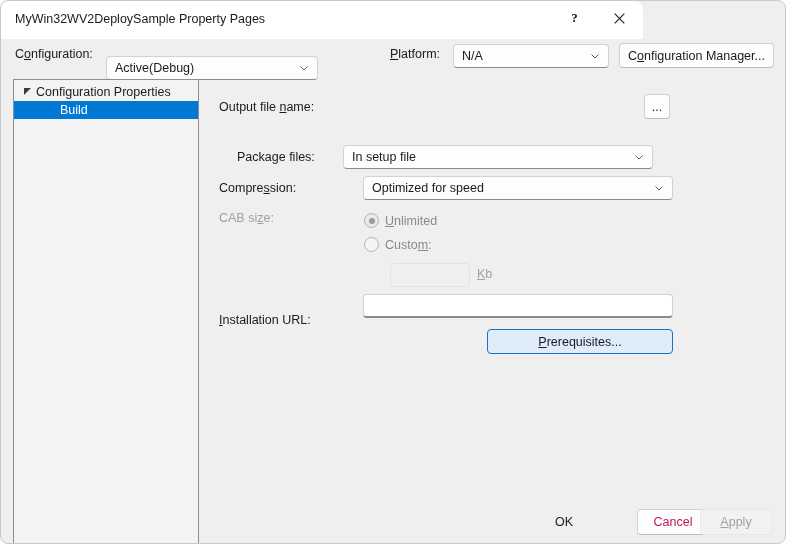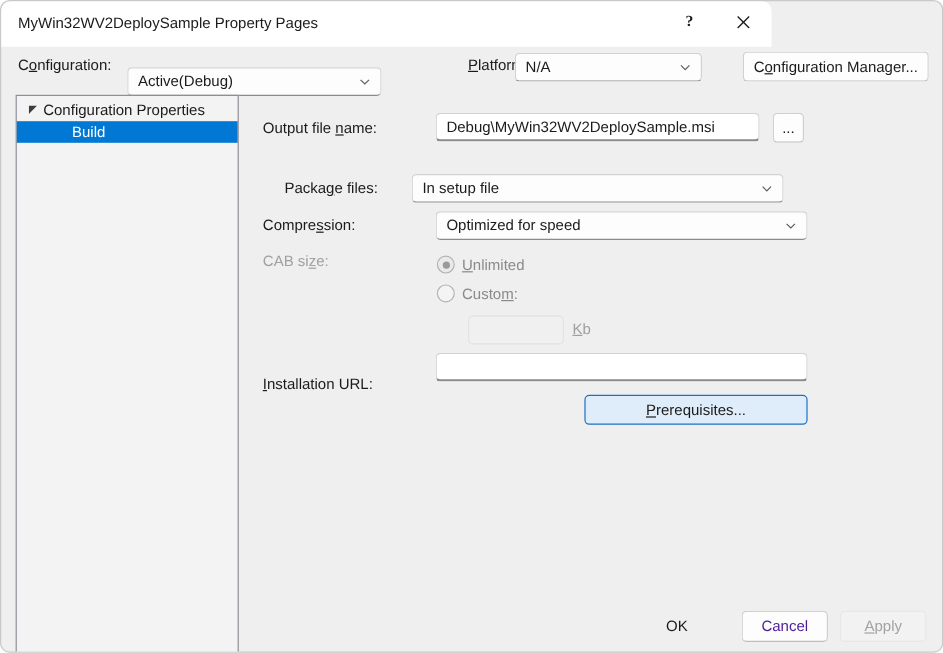--- a/index.html
+++ b/index.html
@@ -230,21 +230,21 @@
 
   <div class="cfg-row">
     <div class="lbl" style="left:14px; top:8px;"><span>C</span><span class="acc">o</span><span>nfiguration:</span></div>
     <div class="combo" style="left:105px; top:17px; width:212px;">
       <span>Active(Debug)</span>
       <svg class="chev" viewBox="0 0 10 10">
         <polyline points="1.5,3.5 5,7 8.5,3.5" fill="none" stroke="#5d5d5d" stroke-width="1"></polyline>
       </svg>
     </div>
     <div class="lbl" style="left:389px; top:8px;"><span></span><span class="acc">P</span><span>latform:</span></div>
-    <div class="combo" style="left:428px; top:5px; width:156px;">
+    <div class="combo" style="left:452px; top:5px; width:156px;">
       <span>N/A</span>
       <svg class="chev" viewBox="0 0 10 10">
         <polyline points="1.5,3.5 5,7 8.5,3.5" fill="none" stroke="#5d5d5d" stroke-width="1"></polyline>
       </svg>
     </div>
     <div class="btn" style="left:618px; top:4px; width:155px; height:25px;">
         <span>C</span>
         <span class="acc">o</span>
         <span>nfiguration Manager...</span>
       </div>
@@ -258,23 +258,20 @@
           </svg>
       </span>
       <span>Configuration Properties</span>
     </div>
     <div class="tree-item child">
       <span>Build</span>
     </div>
   </div>
 
   <div class="lbl" style="left:218px; top:99px;"><span>Output file </span><span class="acc">n</span><span>ame:</span></div>
-  <div class="textbox" style="left:362px; top:93px; width:270px;">
-    <span>Debug\MyWin32WV2DeploySample.msi</span>
-  </div>
   <div class="btn" style="left:643px; top:93px; width:26px; height:25px;">...</div>
 
   <div class="lbl" style="left:236px; top:149px;"><span>Packa</span><span class="acc">g</span><span>e files:</span></div>
   <div class="combo" style="left:342px; top:144px; width:310px;">
     <span>In setup file</span>
     <svg class="chev" viewBox="0 0 10 10">
       <polyline points="1.5,3.5 5,7 8.5,3.5" fill="none" stroke="#5d5d5d" stroke-width="1"></polyline>
     </svg>
   </div>
 
@@ -310,20 +307,20 @@
     <span></span>
   </div>
 
   <div class="btn accent-outline" style="left:486px; top:328px; width:186px; height:25px;">
       <span></span>
       <span class="acc">P</span>
       <span>rerequisites...</span>
     </div>
 
   <div class="footer-btn default" style="left:527px;">OK</div>
-  <div class="footer-btn" style="left:617px; background:#fdfdfd; border:1px solid #d0d0d0; border-bottom-color:#bdbdbd; color:#4c1d95;">Cancel</div>
+  <div class="footer-btn" style="left:636px; background:#fdfdfd; border:1px solid #d0d0d0; border-bottom-color:#bdbdbd; color:#be185d;">Cancel</div>
   <div class="footer-btn disabled" style="left:699px; background:#f2f2f2; border:1px solid #e7e7e7; color:#a2a2a2;">
       <span></span>
       <span class="acc">A</span>
       <span>pply</span>
     </div>
 
 </div>
 
 </body></html>

